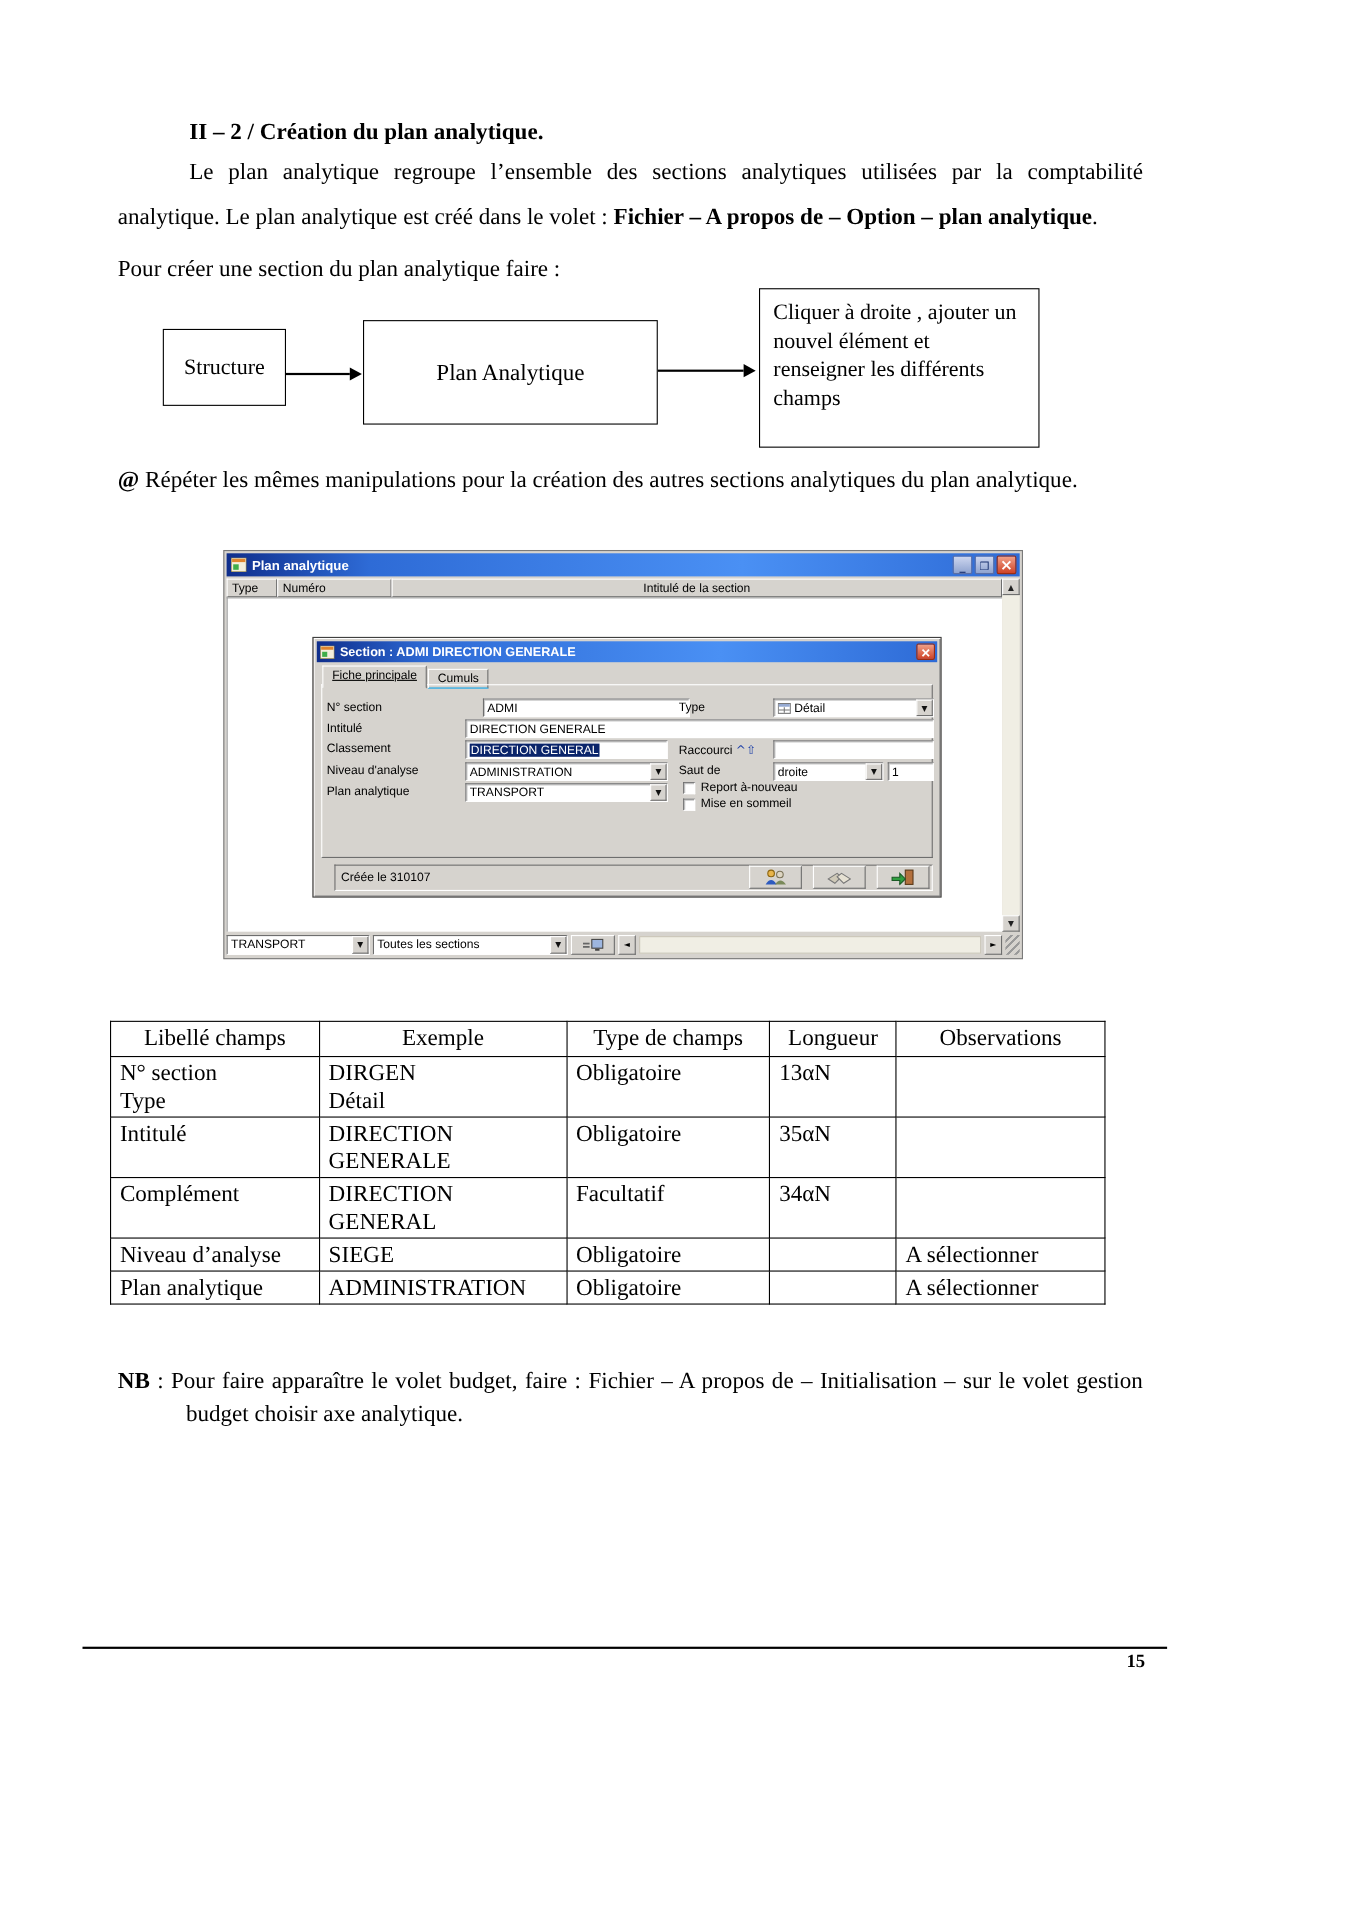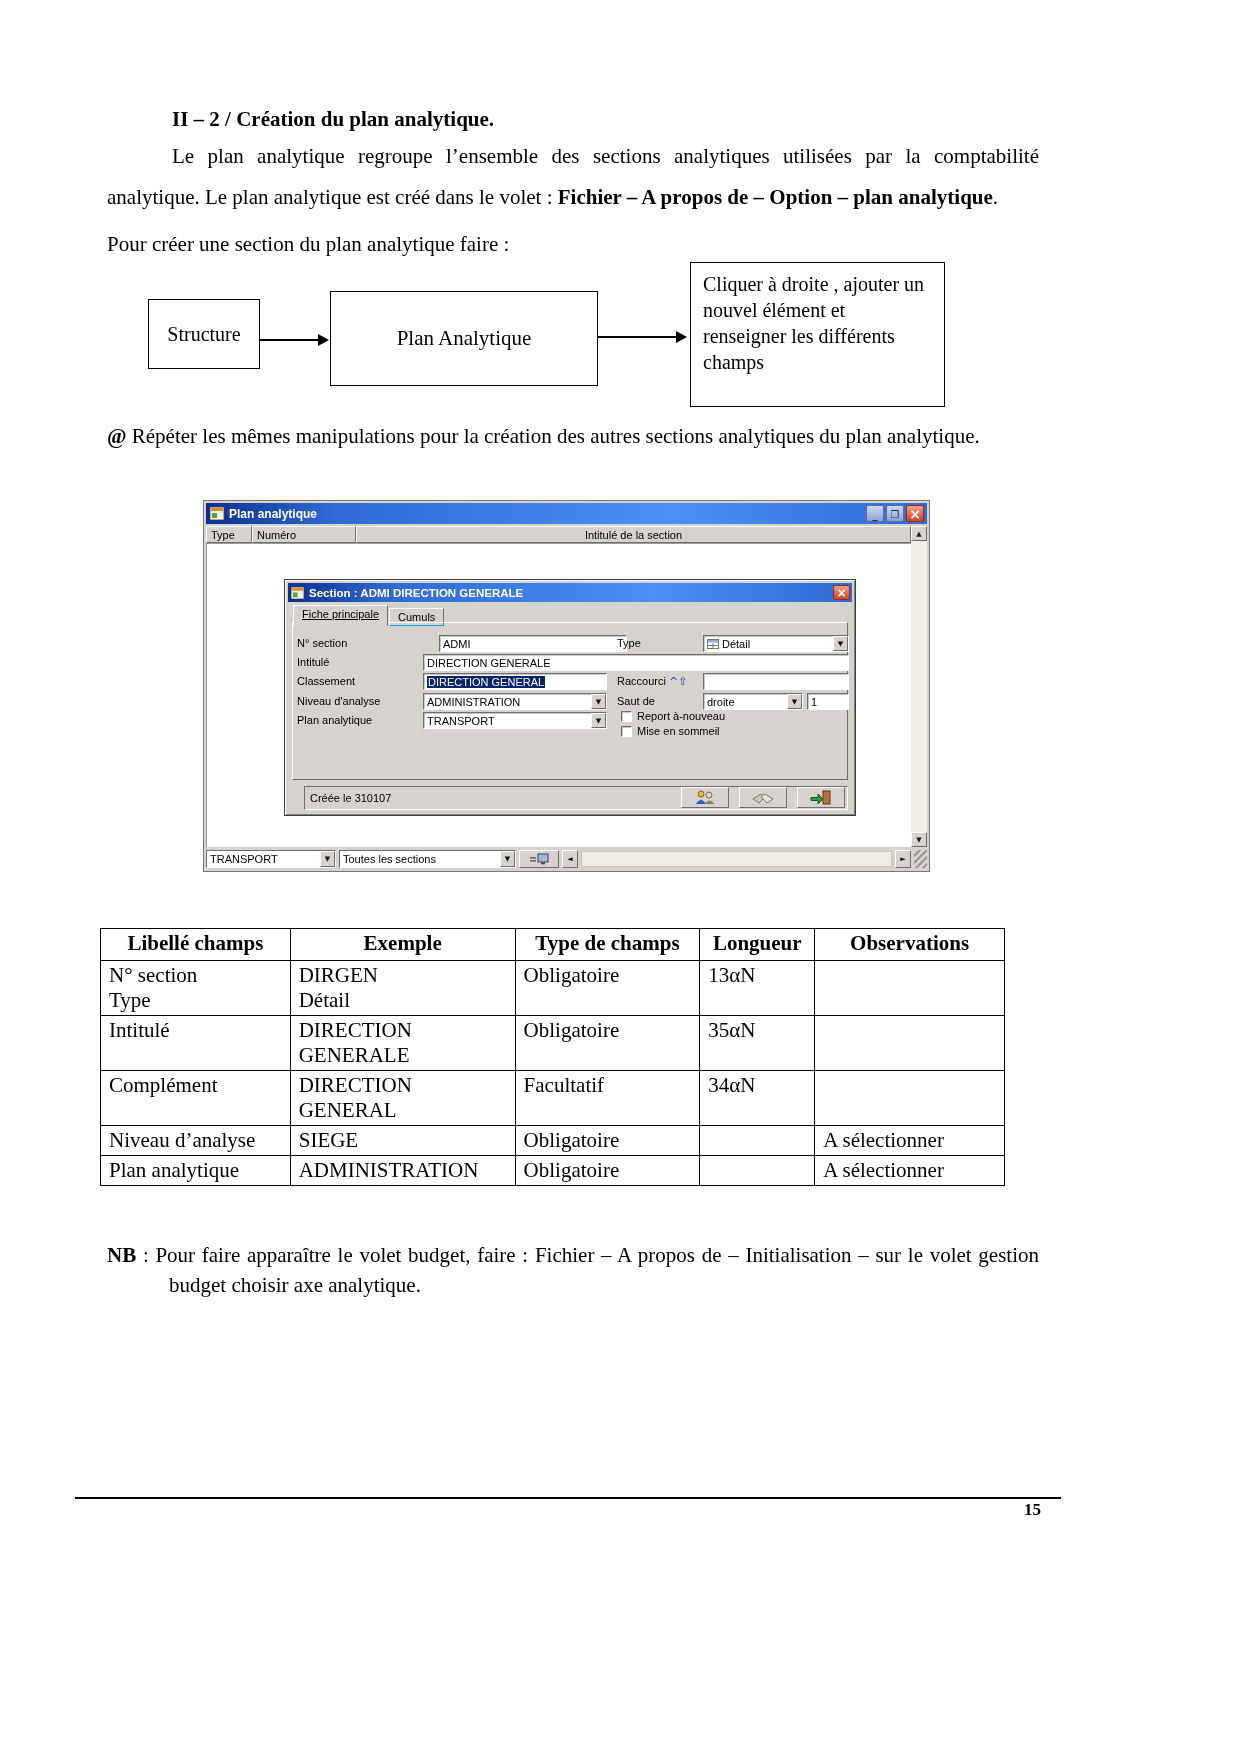--- a/index.html
+++ b/index.html
@@ -126,21 +126,21 @@
         display: flex; align-items: center; padding-left: 5px; font-size: 11px; margin-left: 12px; }
   .dlg-btns { position: absolute; right: 10px; top: 207px; display: flex; gap: 10px; }
   .dlg-btn { width: 48px; height: 21px; display: flex; align-items: center; justify-content: center;
         background: #D6D3CE; border: 1px solid; border-color: #ffffff #6e6e6e #6e6e6e #ffffff; }
 
   
   .fields-table { position: absolute; left: 100px; top: 928px; width: 905px;
         border-collapse: collapse; font-size: 21px; font-family: "Liberation Serif", serif; }
   .fields-table th, .fields-table td { border: 1px solid #000; padding: 2px 8px; vertical-align: top;
         white-space: pre-line; text-align: left; }
-  .fields-table th { text-align: center; font-weight: bold; height: 32px; }
+  .fields-table th { text-align: center; font-weight: normal; height: 32px; }
   .cw1 { width: 190px; } .cw2 { width: 225px; } .cw3 { width: 185px; } .cw4 { width: 115px; } .cw5 { width: 190px; }
 
   
   .footer-rule { position: absolute; left: 75px; top: 1497px; width: 986px; border-top: 2px solid #000; }
   .page-number { position: absolute; left: 75px; top: 1500px; width: 966px; text-align: right;
         font-size: 17px; font-weight: bold; }
 </style>
 </head>
 <body>
 

